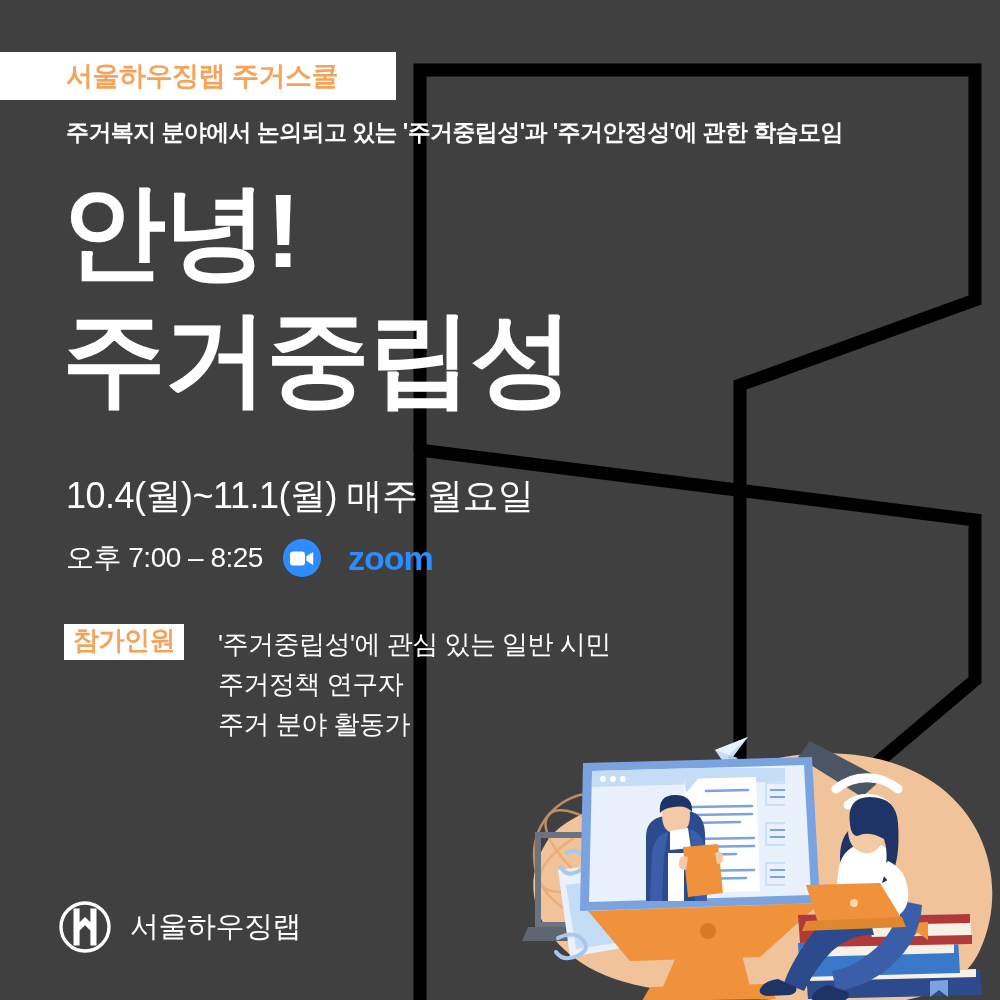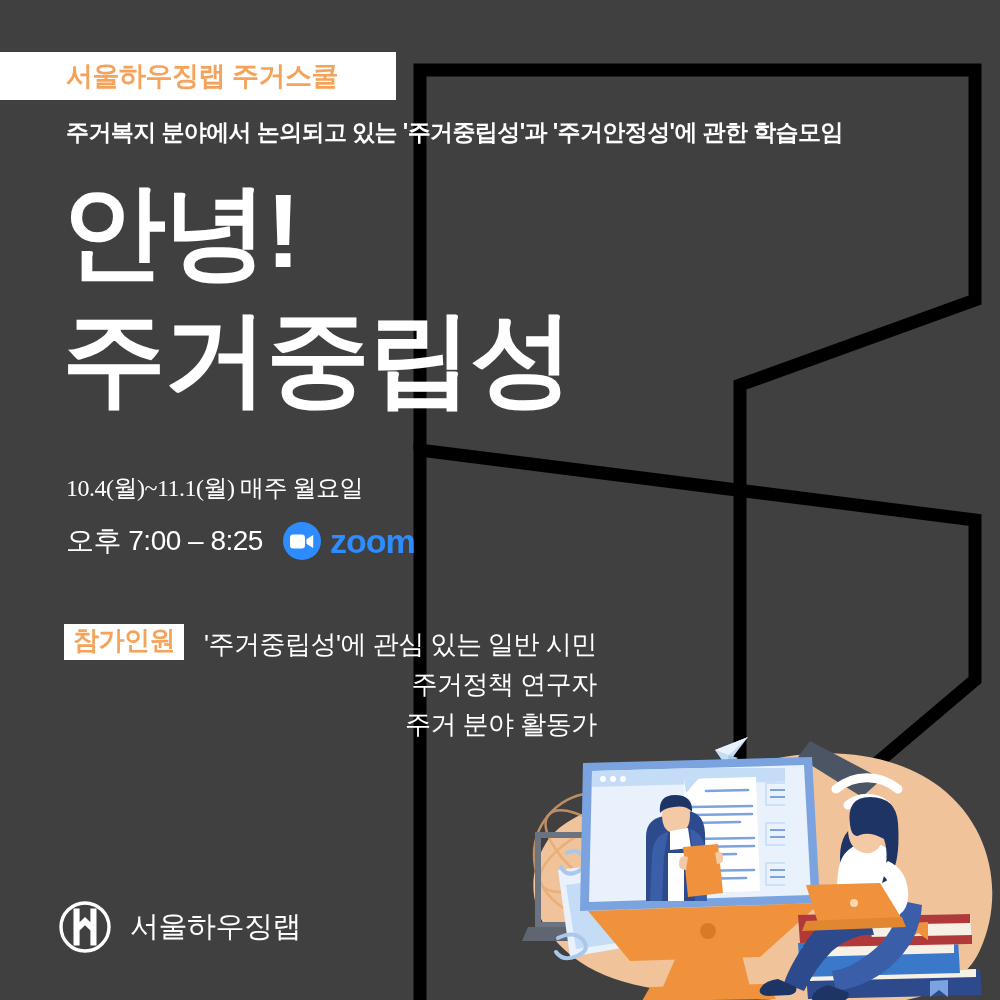--- a/index.html
+++ b/index.html
@@ -30,43 +30,43 @@
   
   .headline{
     position:absolute;left:62px;top:168px;width:620px;
     color:#ffffff;font-weight:bold;font-size:104px;line-height:1.22;
     letter-spacing:-2px;
   }
   .headline .l2{display:block;}
 
   
   .schedule{position:absolute;left:66px;top:472px;color:#ffffff;}
-  .sched-line1{font-size:24px;letter-spacing:-0.5px;white-space:nowrap;font-family:Liberation Serif, serif;}
+  .sched-line1{font-size:36px;letter-spacing:-0.5px;white-space:nowrap;}
   .sched-line2{
     margin-top:18px;font-size:28px;letter-spacing:-0.5px;
     display:flex;align-items:center;white-space:nowrap;
   }
   .zoom-logo{display:flex;align-items:center;margin-left:20px;}
   .zoom-badge{
     width:38px;height:38px;border-radius:50%;background:#2d8cff;
     display:flex;align-items:center;justify-content:center;
   }
   .zoom-word{
-    margin-left:9px;color:#2d8cff;font-size:34px;font-weight:bold;letter-spacing:-1px;
+    margin-left:27px;color:#2d8cff;font-size:34px;font-weight:bold;letter-spacing:-1px;
     line-height:1;
   }
 
   
   .participants{position:absolute;left:64px;top:624px;color:#ffffff;}
   .p-row{display:flex;align-items:flex-start;gap:20px;}
   .p-badge{
     background:#ffffff;color:#f5a35a;font-size:26px;font-weight:bold;
     padding:2px 9px 4px 9px;letter-spacing:-0.5px;line-height:1.15;
   }
-  .p-lines{text-align:right;}
+  .p-lines{margin-left:14px;}
   .p-line{font-size:26px;line-height:1.54;letter-spacing:-0.5px;white-space:nowrap;}
 
   
   .brand{position:absolute;left:58px;top:900px;display:flex;align-items:center;}
   .brand-name{margin-left:18px;color:#ffffff;font-size:29px;letter-spacing:-0.5px;}
 
   
   .illustration{position:absolute;left:510px;top:735px;width:495px;height:270px;}
 </style>
 </head>

